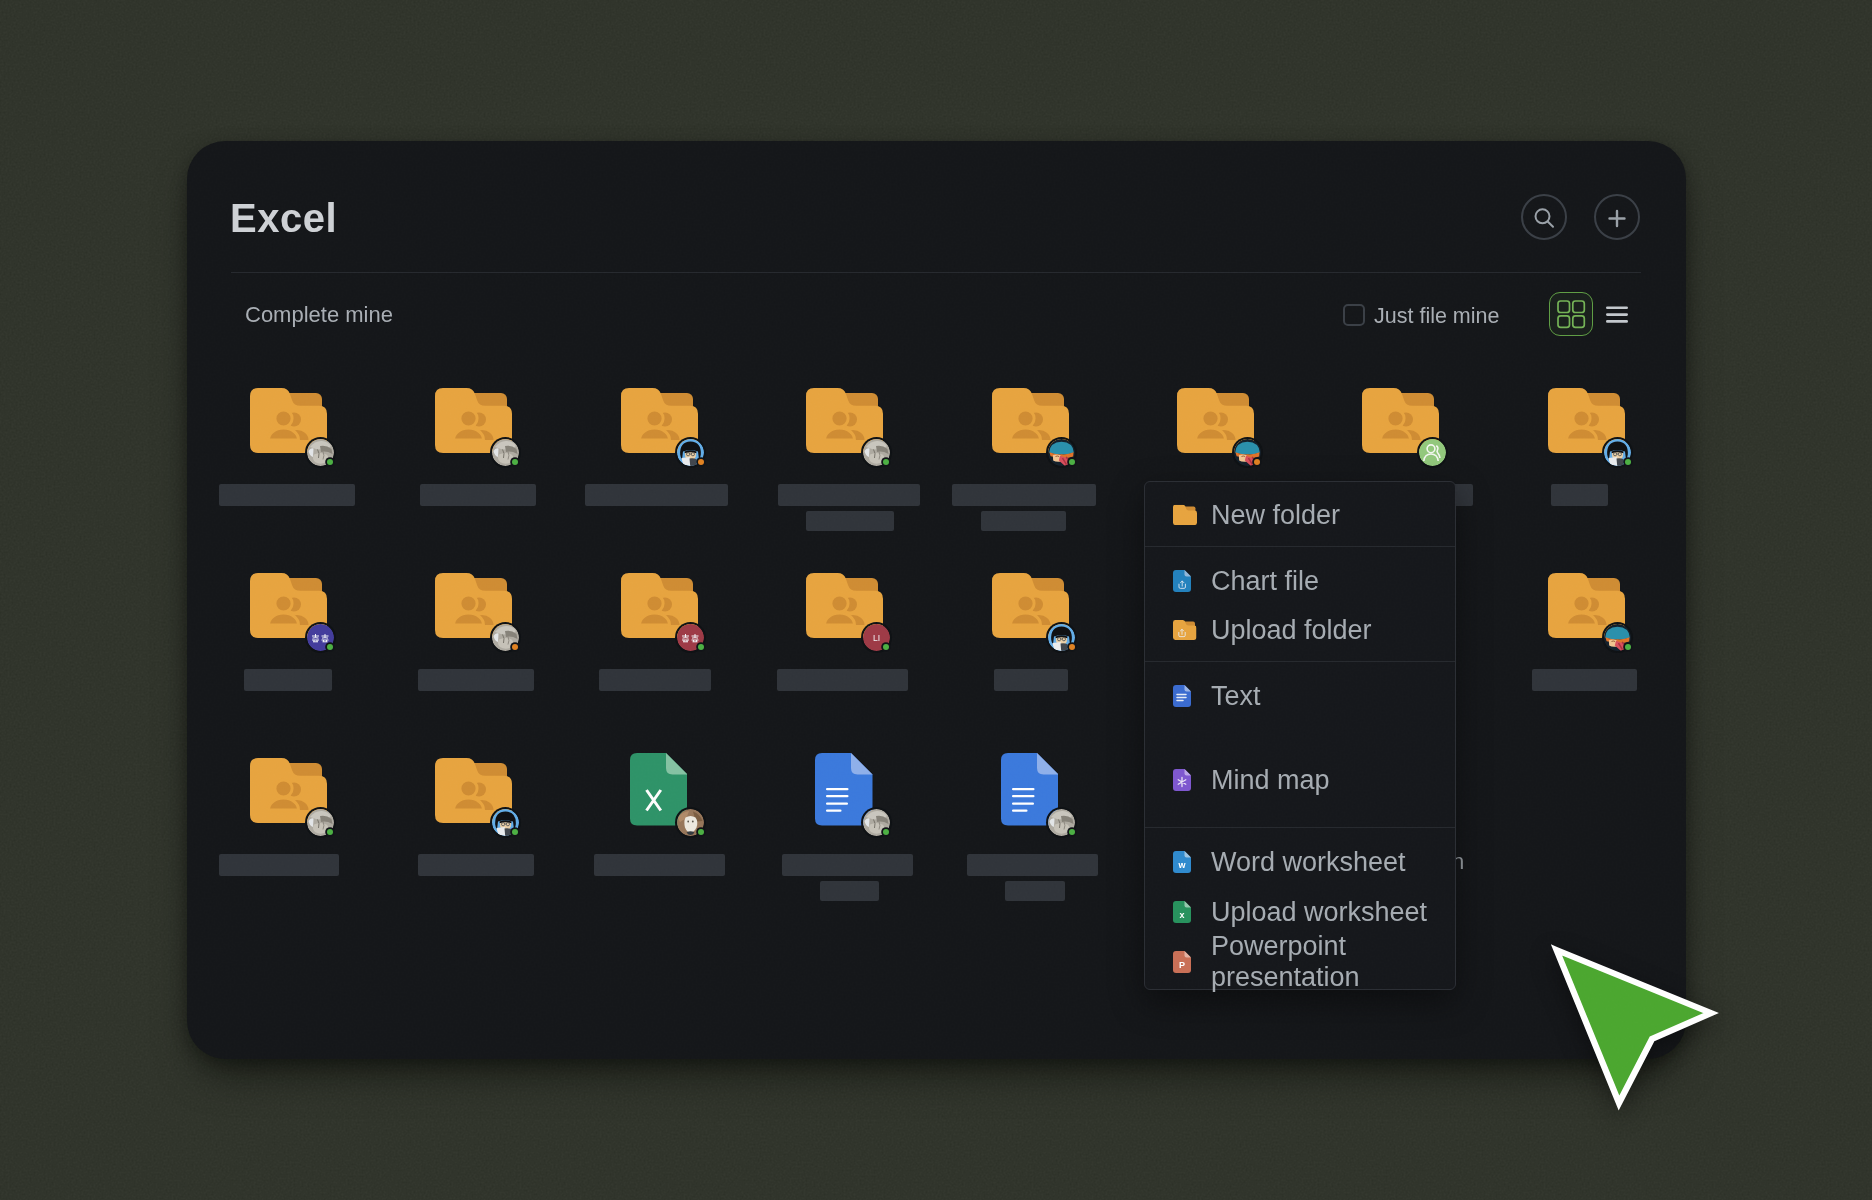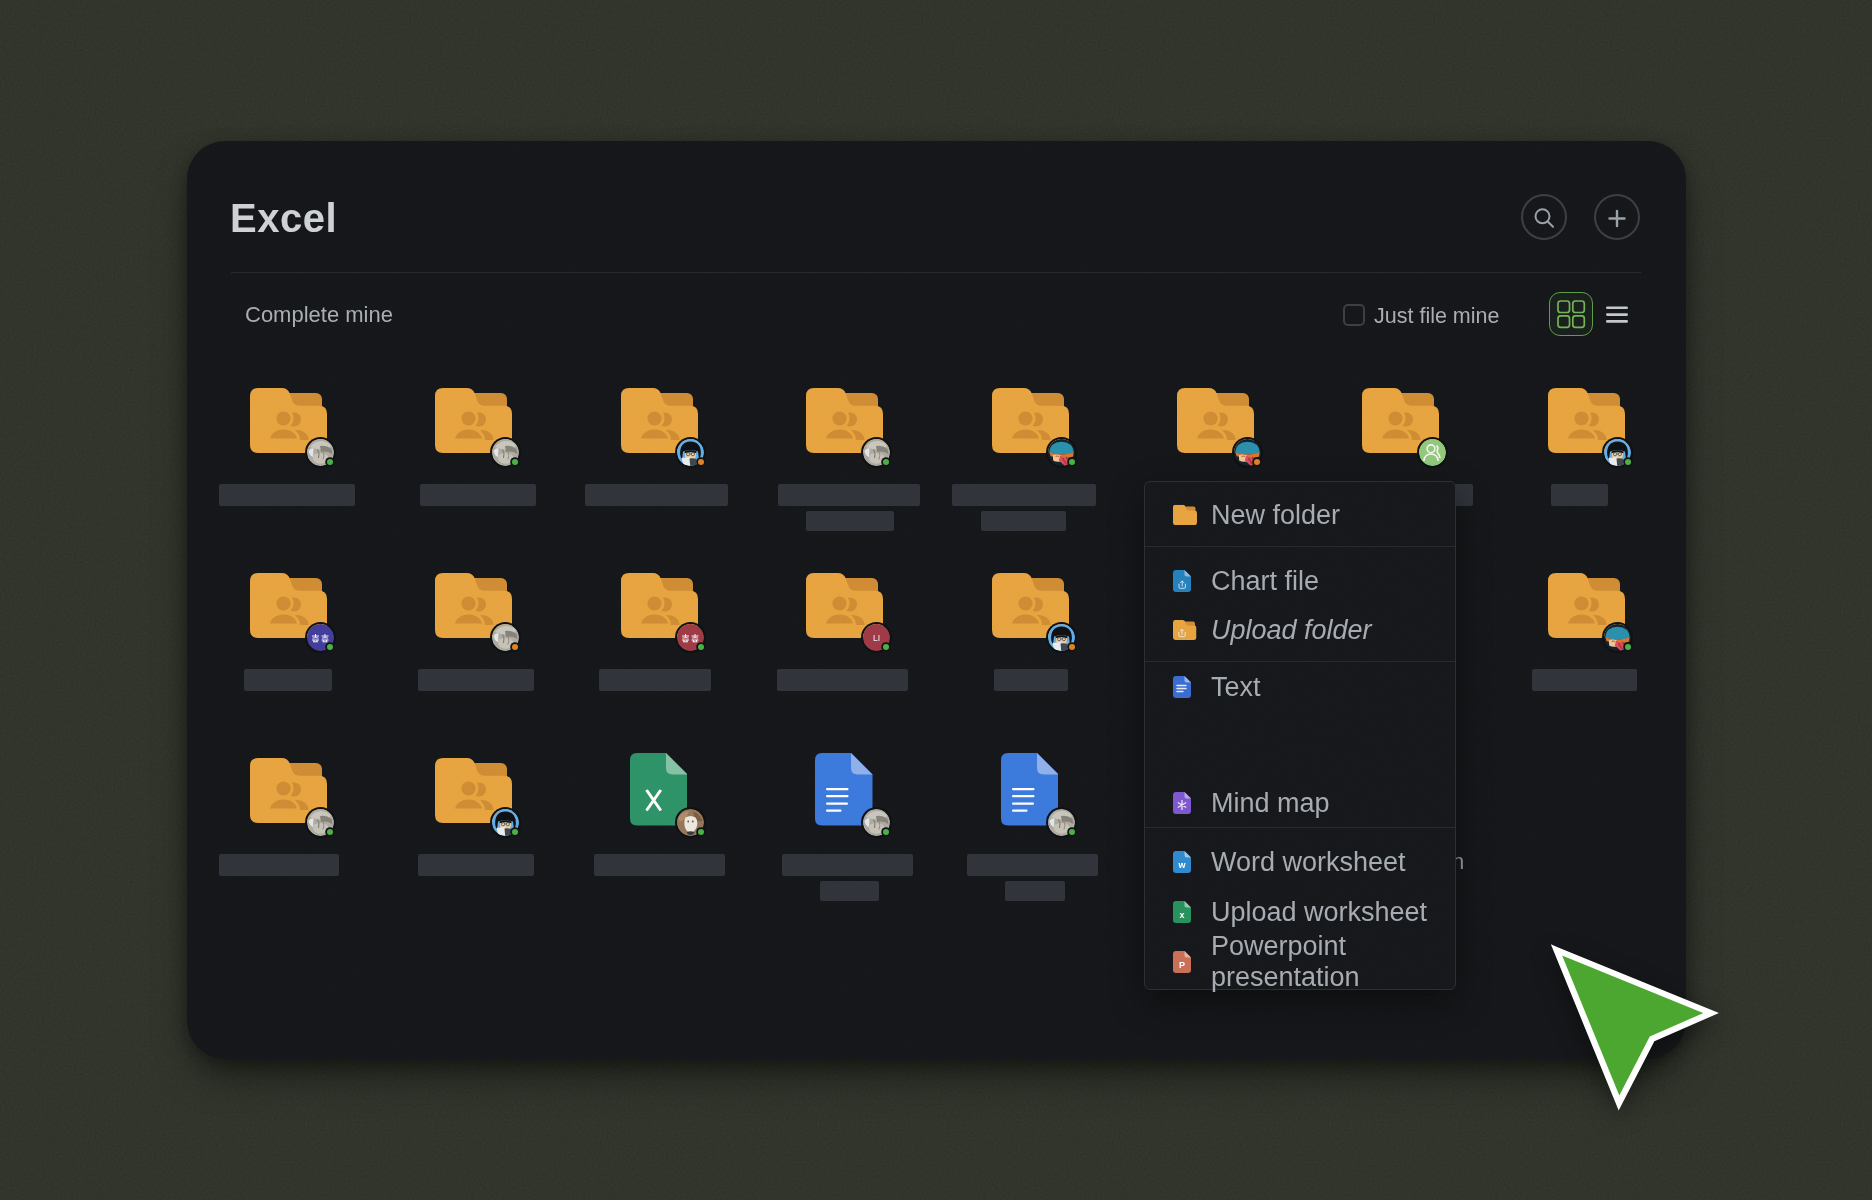--- a/index.html
+++ b/index.html
@@ -411,39 +411,39 @@
   </div>
   <div class="mdiv" style="top:64px;"></div>
   <div class="mi" style="top:73.5px;">
     <svg width="18" height="22" viewBox="0 0 18 22">
       <path d="M0 3 Q0 0 3 0 H11.5 L18 6.5 V19 q0 3 -3 3 H3 q-3 0 -3 -3 z" fill="#2381bd"></path>
       <path d="M11.5 0 L18 6.5 H13.5 q-2 0 -2 -2 z" fill="#93b7d8"></path>
       <use href="#upg" x="3.2" y="8" width="12" height="12"></use>
     </svg>
     <div class="txt">Chart file</div>
   </div>
-  <div class="mi" style="top:123px;font-style:italic;">
+  <div class="mi" style="top:123px;">
     <svg width="23.5" height="21" viewBox="0 0 23.5 21">
         <use href="#folderplain" width="23.5" height="21"></use>
         <use href="#upg" x="3" y="6.8" width="12" height="12"></use>
       </svg>
     <div class="txt">Upload folder</div>
   </div>
   <div class="mdiv" style="top:179px;"></div>
-  <div class="mi" style="top:180px;">
+  <div class="mi" style="top:189px;">
     <svg width="18" height="22" viewBox="0 0 18 22">
       <path d="M0 3 Q0 0 3 0 H11.5 L18 6.5 V19 q0 3 -3 3 H3 q-3 0 -3 -3 z" fill="#3a6bd0"></path>
       <path d="M11.5 0 L18 6.5 H13.5 q-2 0 -2 -2 z" fill="#9cb4e4"></path>
       <g stroke="#eef2f8" stroke-width="1.5" stroke-linecap="round" opacity=".95">
         <path d="M4 9.5 H13 M4 12.5 H13 M4 15.5 H10"></path>
       </g>
     </svg>
     <div class="txt">Text</div>
   </div>
-  <div class="mi" style="top:296px;text-align:center;">
+  <div class="mi" style="top:273px;text-align:center;">
     <svg width="18" height="22" viewBox="0 0 18 22">
       <path d="M0 3 Q0 0 3 0 H11.5 L18 6.5 V19 q0 3 -3 3 H3 q-3 0 -3 -3 z" fill="#7e57cf"></path>
       <path d="M11.5 0 L18 6.5 H13.5 q-2 0 -2 -2 z" fill="#bca6e8"></path>
       <g stroke="#f0ecf8" stroke-width="1.3" stroke-linecap="round" opacity=".95">
         <path d="M9 8.5 V17.5 M5.2 10.8 L12.8 15.2 M12.8 10.8 L5.2 15.2"></path>
       </g>
     </svg>
     <div class="txt">Mind map</div>
   </div>
   <div class="mdiv" style="top:345px;"></div>

